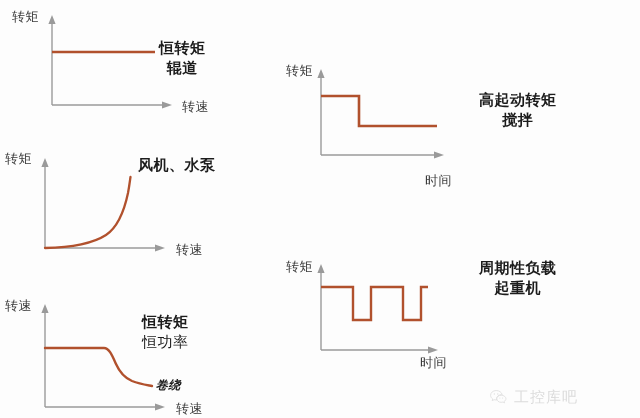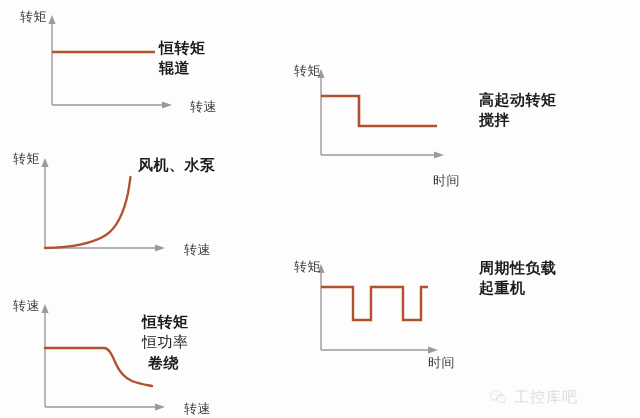--- a/index.html
+++ b/index.html
@@ -22,49 +22,51 @@
     display: block;
     overflow: visible;
   }
   .axis-label {
     position: absolute;
     font-size: 13px;
     color: #3a3a3a;
     font-family: "Liberation Serif", "DejaVu Serif", serif;
     white-space: nowrap;
     letter-spacing: 0.5px;
-    margin-left: 8px;
   }
   .caption {
     position: absolute;
     white-space: nowrap;
     color: #1c1c1c;
     font-family: "Liberation Sans", "DejaVu Sans", sans-serif;
+    text-align: center;
   }
   .caption .line1 {
     display: block;
     font-size: 15px;
     font-weight: bold;
     letter-spacing: 0.5px;
     line-height: 1.35;
   }
   .caption .line2 {
     display: block;
     font-size: 15px;
     font-weight: normal;
     letter-spacing: 0.5px;
     line-height: 1.35;
   }
   .caption .line3 {
     display: block;
-    font-size: 15px;
+    font-size: 12px;
     font-weight: bold;
+    font-style: italic;
     letter-spacing: 0.5px;
     line-height: 1.35;
     padding-left: 6px;
+    margin-top: 24px;
   }
   .caption .italic-sub {
     display: block;
     font-size: 15px;
     font-weight: bold;
     letter-spacing: 0.5px;
     line-height: 1.35;
   }
   #watermark {
     position: absolute;

